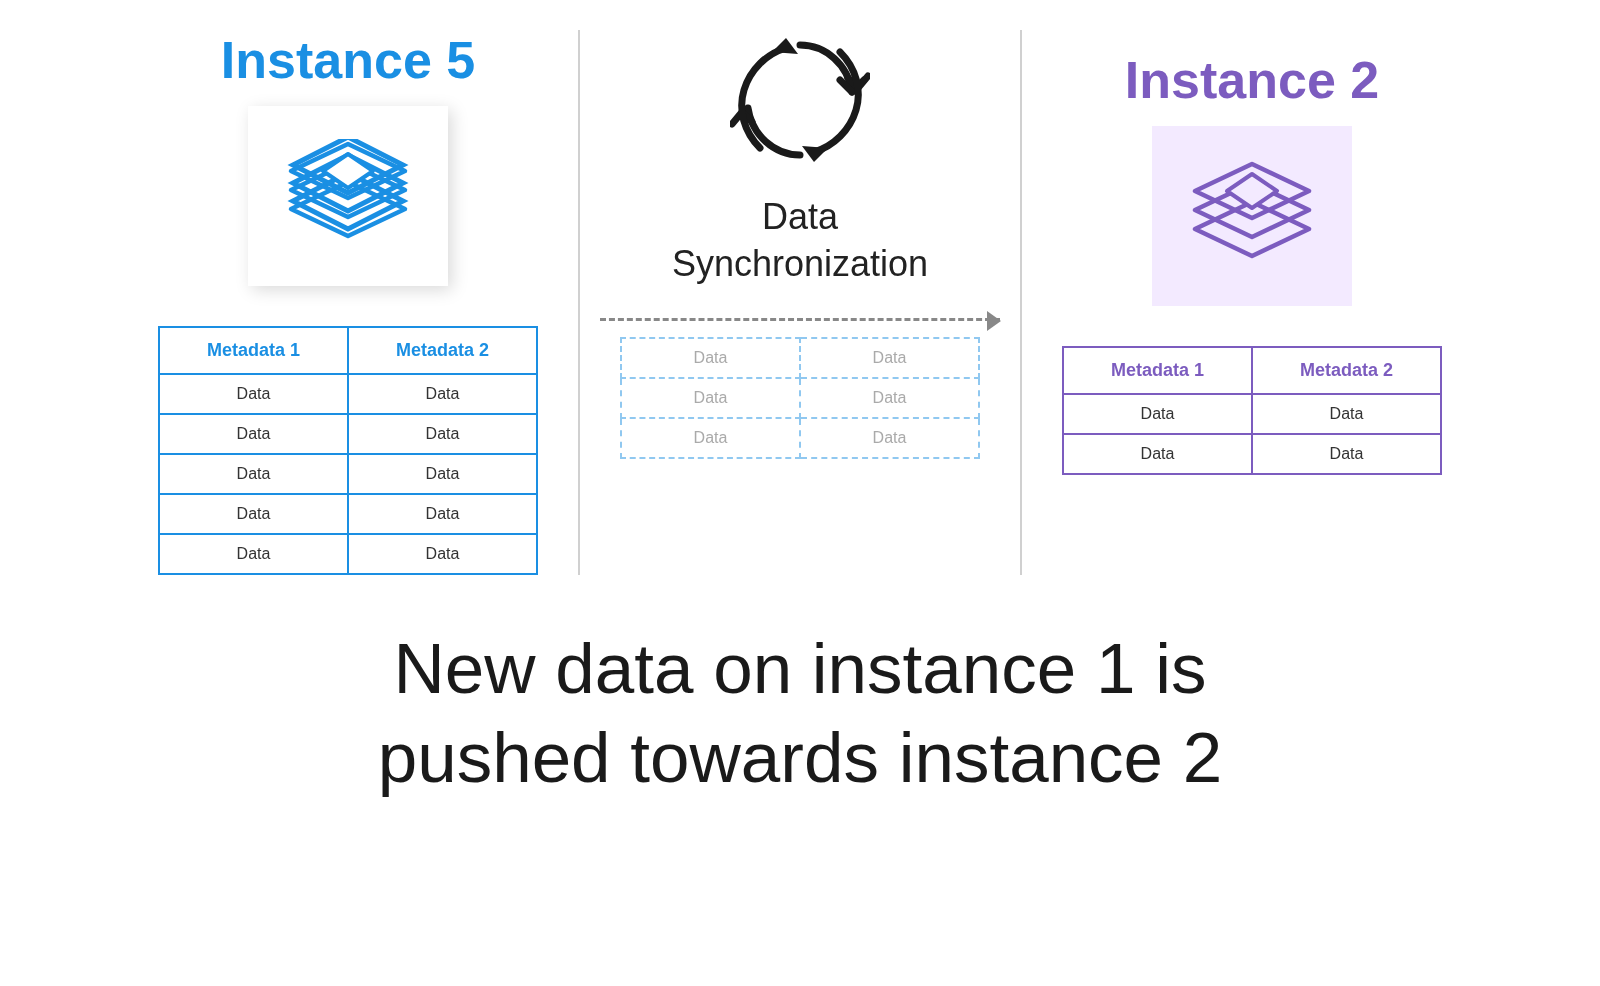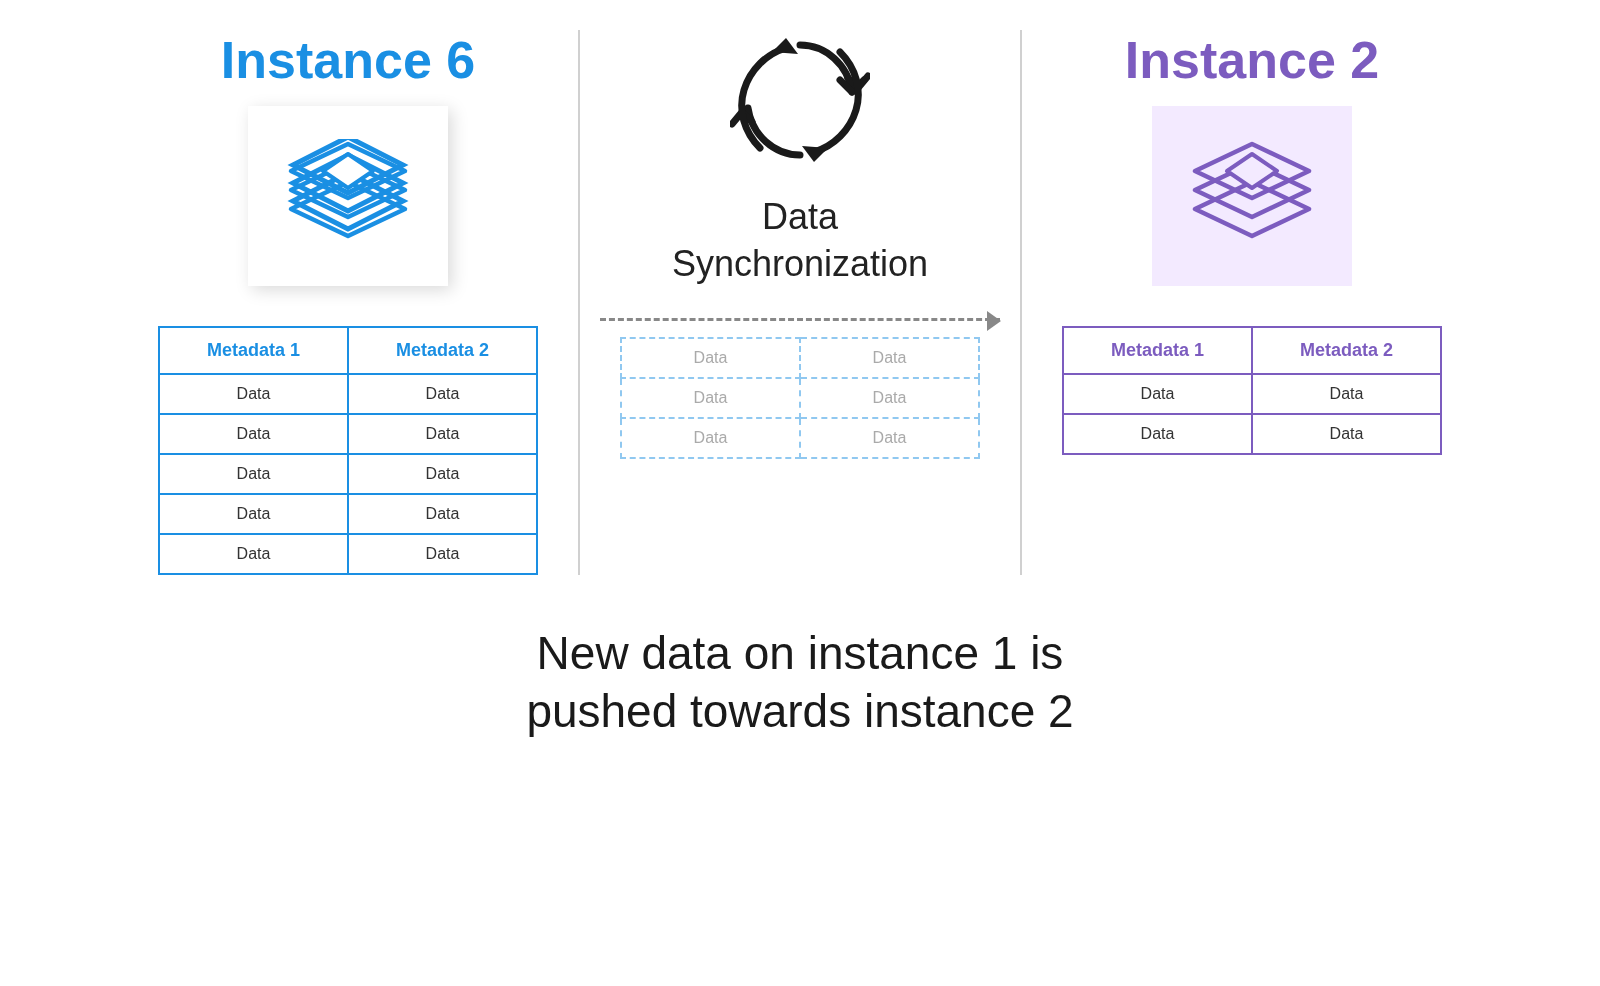--- a/index.html
+++ b/index.html
@@ -41,20 +41,21 @@
       margin-bottom: 16px;
       text-align: center;
     }
 
     .instance-title-purple {
       font-size: 52px;
       font-weight: 700;
       color: #7c5cbf;
       margin-bottom: 16px;
       text-align: center;
+      margin-top: 20px;
     }
 
     
     .icon-box-blue {
       width: 200px;
       height: 180px;
       background: #ffffff;
       box-shadow: 4px 4px 16px rgba(0,0,0,0.15);
       display: flex;
       align-items: center;
@@ -193,21 +194,21 @@
       border: 2px dashed #90c8f0;
       padding: 10px 20px;
       font-size: 16px;
       color: #aaa;
       text-align: center;
       background: #fff;
     }
 
     
     .bottom-text {
-      font-size: 46px;
+      font-size: 71px;
       font-weight: 500;
       color: #1a1a1a;
       text-align: center;
       line-height: 1.25;
       margin-top: 50px;
       padding: 0 80px;
     }
 
     
     .top-row {
@@ -229,21 +230,21 @@
 
   </style>
 </head>
 <body>
 
 <div class="main-container">
 
   <div class="top-row">
 
     <div class="instance-panel">
-      <div class="instance-title-blue">Instance 6</div>
+      <div class="instance-title-blue">Instance 5</div>
 
       <div class="icon-box-blue">
         <div class="layers-icon-blue">
           <svg viewBox="0 0 130 110" fill="none" xmlns="http://www.w3.org/2000/svg">
 
             <path d="M65 90 L10 62 L65 34 L120 62 Z" stroke="#1a8fe3" stroke-width="5" fill="none"></path>
 
             <path d="M65 72 L10 44 L65 16 L120 44 Z" stroke="#1a8fe3" stroke-width="5" fill="none"></path>
 
             <path d="M65 54 L10 26 L65 -2 L120 26 Z" stroke="#1a8fe3" stroke-width="5" fill="none"></path>

